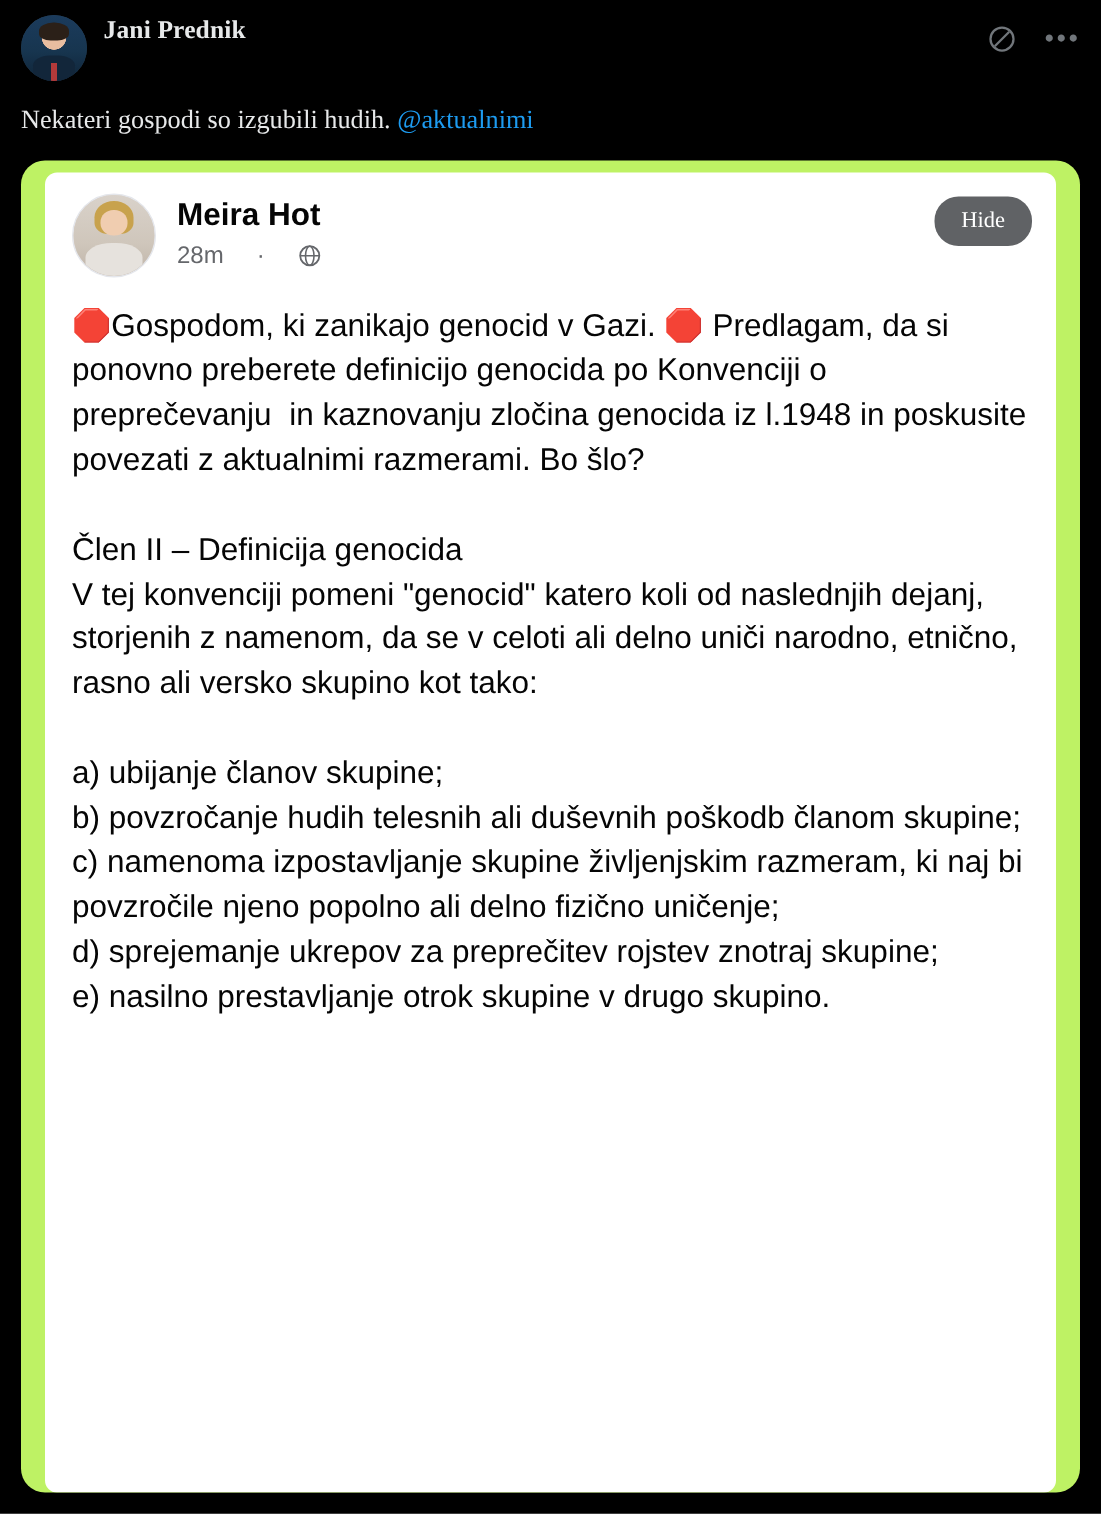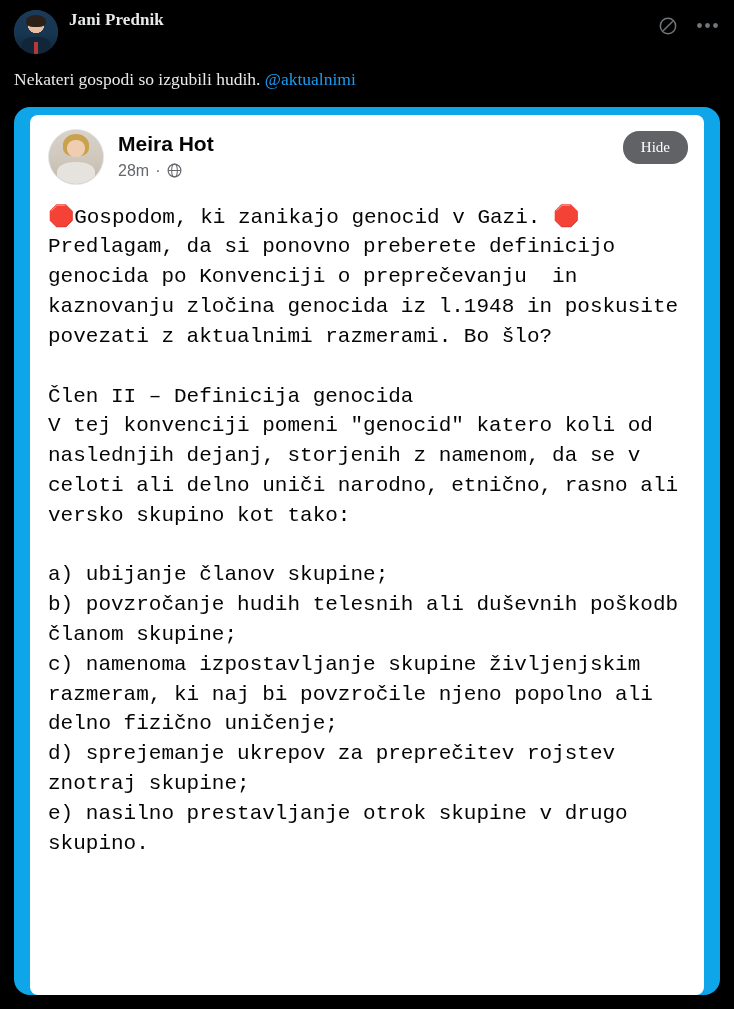--- a/index.html
+++ b/index.html
@@ -115,21 +115,21 @@
   .mention {
     color: #1d9bf0;
     cursor: pointer;
   }
 
   
   .embed-wrap {
     margin: 15px 14px 0 14px;
     border-radius: 16px;
     overflow: hidden;
-    background: #0ea5e9;
+    background: #bef264;
   }
   .embed-card {
     margin: 8px 16px 0 16px;
     background: #ffffff;
     border-radius: 8px;
     padding: 14px 16px 18px 18px;
     color: #050505;
     position: relative;
     min-height: 880px;
   }
@@ -177,21 +177,21 @@
   }
   .fb-name {
     font-size: 21px;
     font-weight: bold;
     color: #050505;
     line-height: 1.2;
   }
   .fb-meta {
     display: flex;
     align-items: center;
-    gap: 6px;
+    gap: 22px;
     margin-top: 6px;
     color: #65676b;
     font-size: 16px;
   }
   .globe {
     display: inline-flex;
     width: 17px;
     height: 17px;
   }
   .hide-btn {
@@ -207,21 +207,20 @@
     margin-top: 2px;
     text-align: right;
   }
   .fb-body {
     margin-top: 18px;
     font-size: 21px;
     line-height: 1.42;
     color: #050505;
     white-space: pre-wrap;
     word-wrap: break-word;
-    font-family: Liberation Mono, monospace;
   }
 </style>
 </head>
 <body>
 
 <div class="tweet-root">
 
   <div class="tweet-header">
 
     <div class="avatar-outer">

